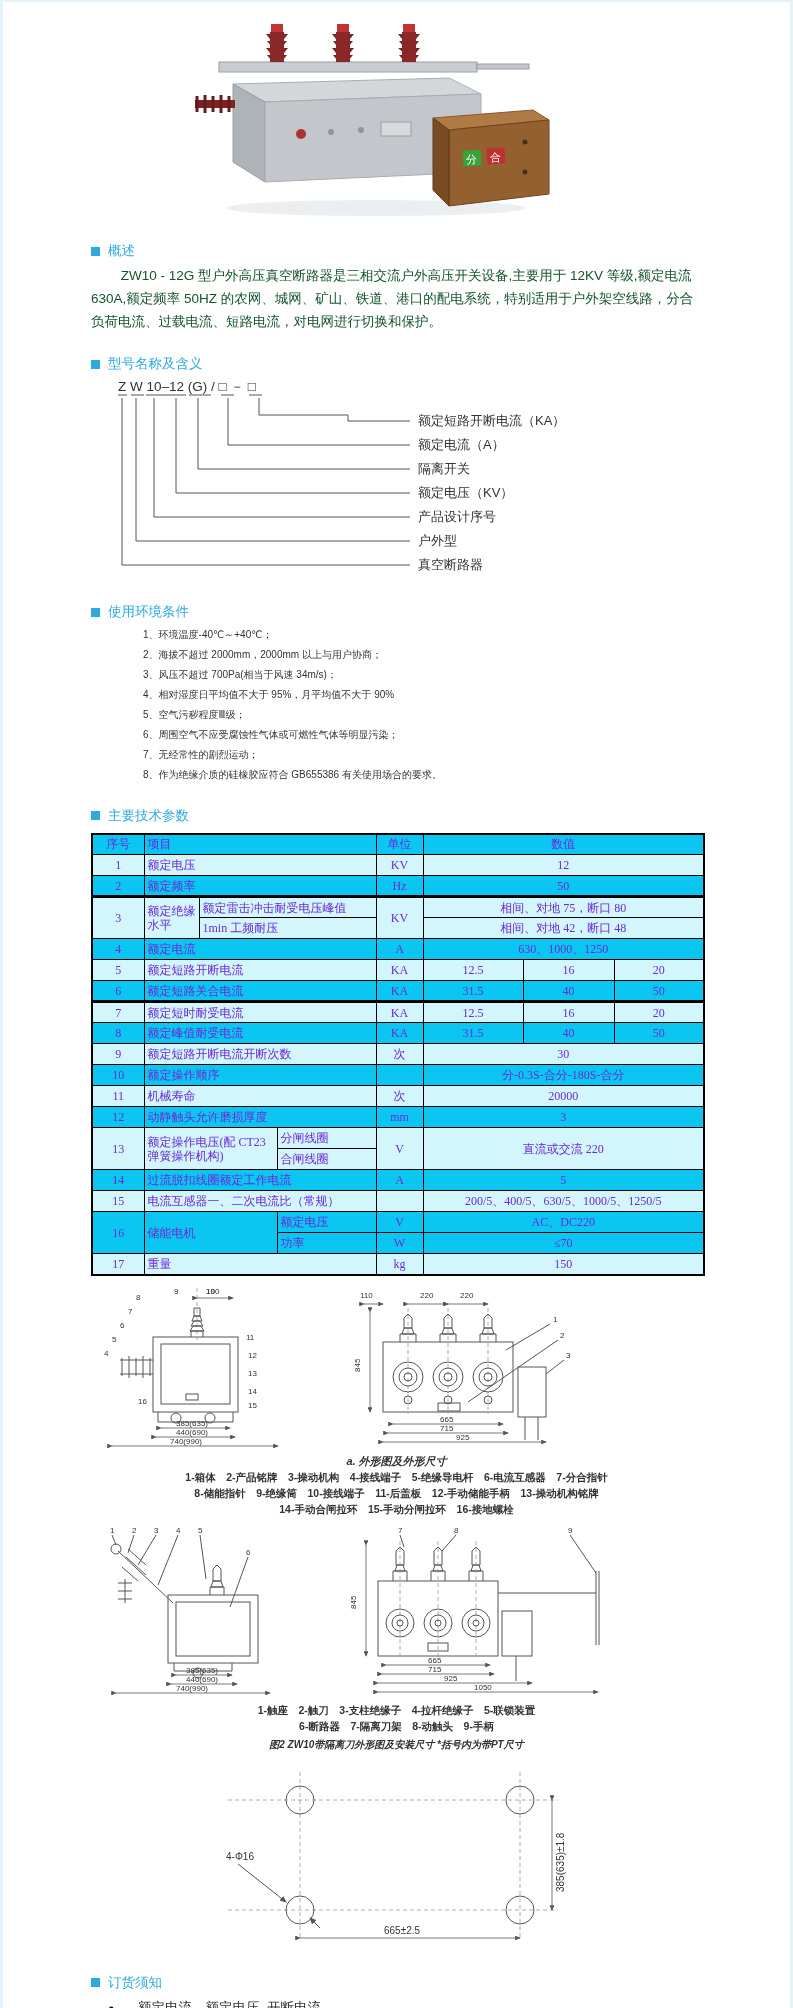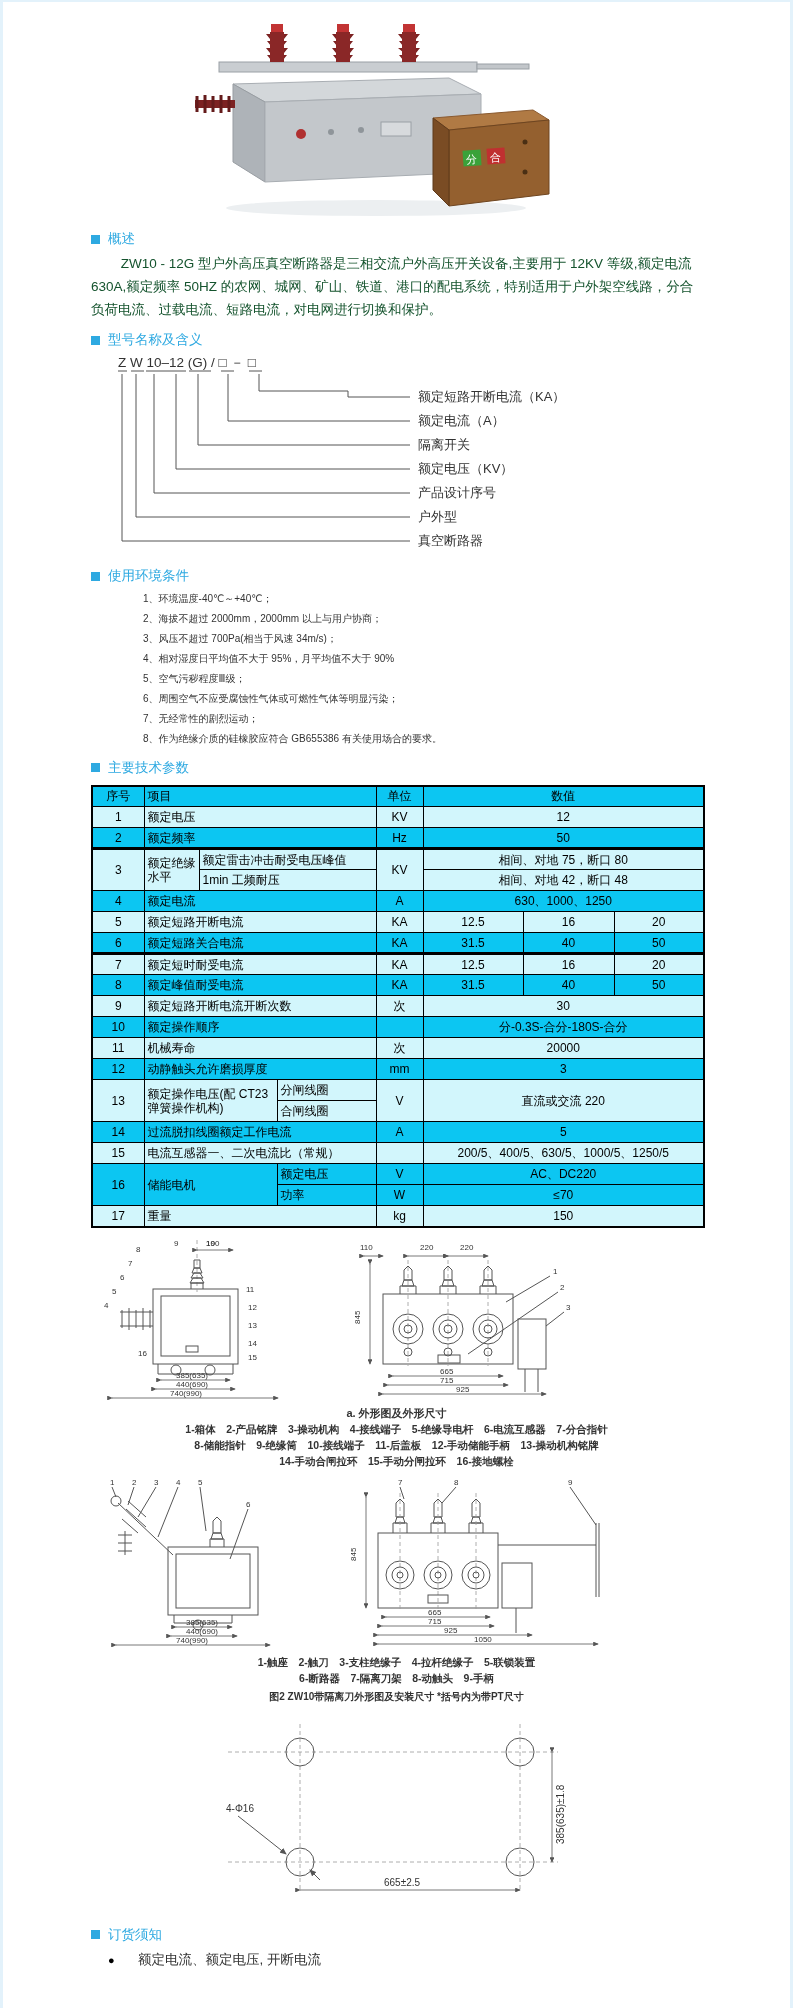--- a/index.html
+++ b/index.html
@@ -2,45 +2,45 @@
 <html><head>
 <meta charset="utf-8">
 <style>
   * { margin:0; padding:0; box-sizing:border-box; }
   body { background:#fff; font-family:"Liberation Sans","DejaVu Sans",sans-serif; color:#333; }
   .page { width:793px; min-height:2008px; margin:0 auto; background:#fff;
           border-left:3px solid #e3f2fb; border-right:3px solid #e3f2fb; border-top:2px solid #e3f2fb;
           padding:14px 0 18px 0; }
 
   
-  .sec-head { display:flex; align-items:center; margin:10px 0 4px 88px; }
+  .sec-head { display:flex; align-items:center; margin:22px 0 4px 88px; }
   .sec-head .sq { width:9px; height:9px; background:#2ea9e1; margin-right:8px; flex:0 0 auto; }
   .sec-head .t { color:#2ea9e1; font-size:13.5px; }
 
   .para { width:612px; margin:4px 0 2px 88px; font-size:13.5px; line-height:23px; text-indent:2.2em; color:#14532d; }
 
   .numlist { margin:4px 0 2px 140px; font-size:10px; line-height:19.5px; list-style:none; }
   .numlist li { margin-bottom:0.5px; }
 
   .bullist { margin:6px 0 2px 105px; font-size:13.5px; line-height:20px; list-style:none; }
   .bullist li { margin-bottom:3px; padding-left:30px; position:relative; }
   .bullist li::before { content:"●"; position:absolute; left:0; top:0; font-size:11px; color:#000; }
 
   
   table.params { border-collapse:collapse; margin:8px 0 6px 88px; table-layout:fixed; width:612px;
-                 font-size:12px; color:#000000; border:2px solid #000; }
+                 font-size:12px; color:#6d28d9; border:2px solid #000;font-family:Liberation Serif, serif; }
   table.params td { border:1px solid #000; height:21px; text-align:center; padding:1px 3px; line-height:14px; }
   table.params td.item { text-align:left; }
   tr.cy td { background:#0cc6f2; }
   tr.lt td { background:#d2f6fc; }
   tr.gap td { border-top:3px solid #000; }
 
   
   .fig { display:block; margin:6px auto 0 auto; }
-  .figcap { text-align:center; font-size:11px; font-weight:bold; color:#333; margin-top:4px; }
+  .figcap { text-align:center; font-size:11px; font-weight:bold; color:#333; margin-top:4px;font-style:italic; }
   .figparts { text-align:center; font-size:10.5px; font-weight:bold; color:#333; line-height:16px; }
   svg text.dwg { font-family:"Liberation Sans","DejaVu Sans",sans-serif; fill:#333; }
   svg .ln { stroke:#555; stroke-width:1; fill:none; }
   svg .cl { stroke:#999; stroke-width:0.8; stroke-dasharray:4 3; fill:none; }
   svg .dim { stroke:#555; stroke-width:0.8; fill:none; }
 
   .model-wrap { margin:4px 0 0 115px; }
 </style>
 </head>
 <body>

